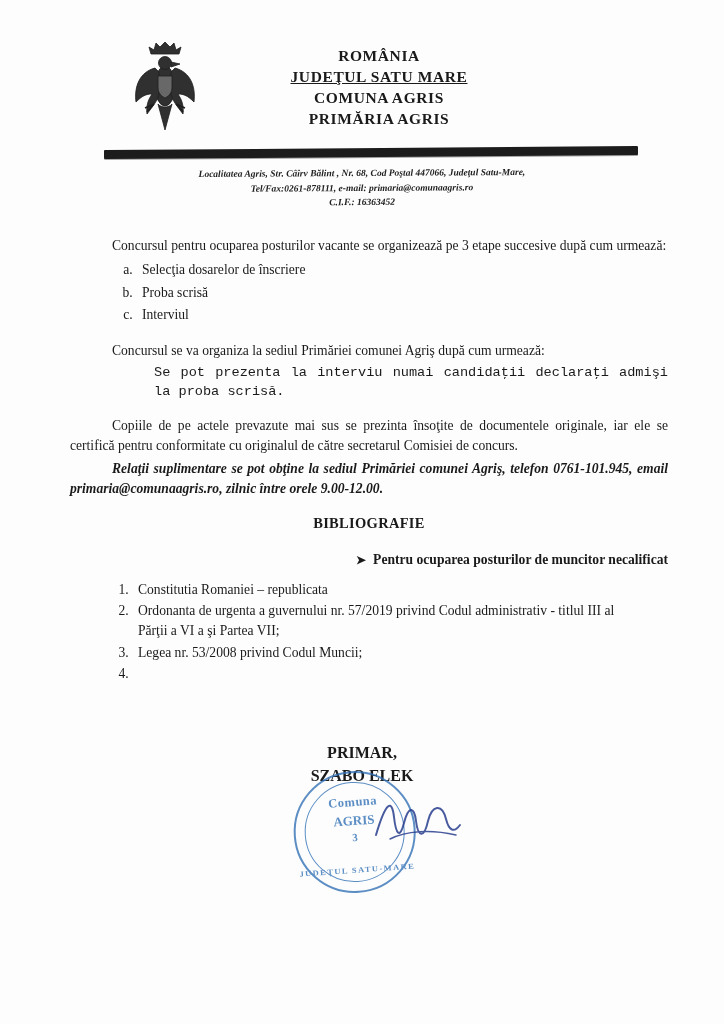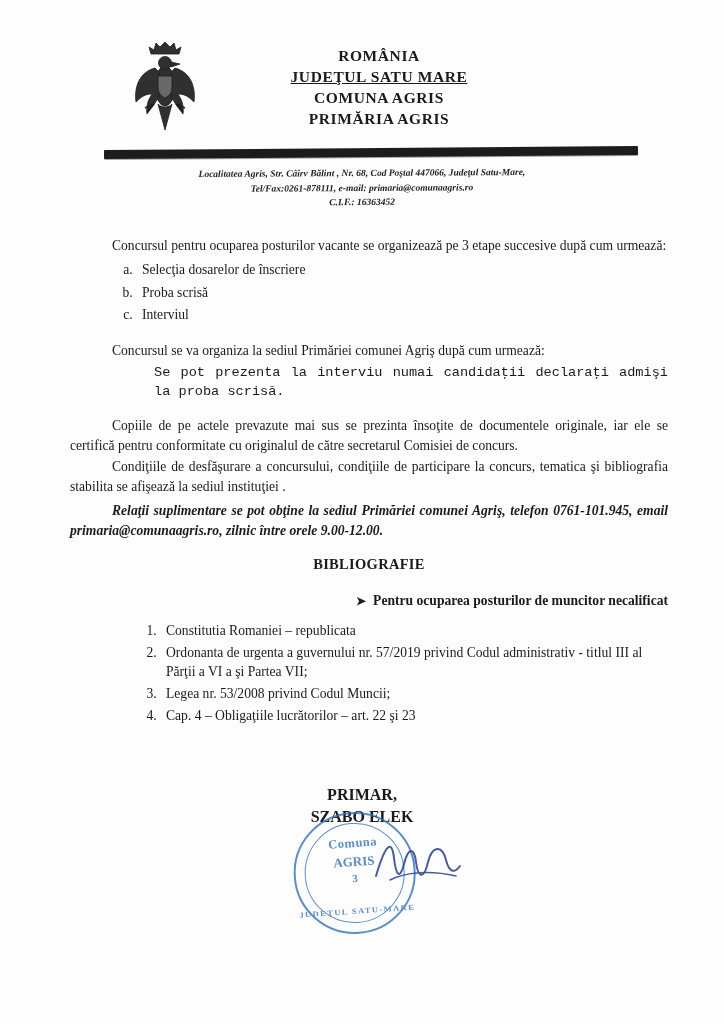--- a/index.html
+++ b/index.html
@@ -97,21 +97,21 @@
   ol.alpha, ol.num {
     margin: 4px 0 4px 0;
     padding-left: 66px;
   }
   ol.alpha { list-style: lower-alpha; }
   ol.alpha li, ol.num li {
     margin-bottom: 3px;
     padding-left: 6px;
   }
   ol.num { list-style: decimal; padding-left: 62px; }
-  ol.num li { margin-bottom: 2px; margin-left: 28px; }
+  ol.num li { margin-bottom: 2px; }
 
   .spacer-sm { height: 12px; }
   .spacer-xs { height: 6px; }
 
   ul.dash {
     list-style: none;
     margin: 4px 0 2px 0;
     padding-left: 62px;
   }
   ul.dash li {
@@ -308,39 +308,37 @@
     <div class="spacer-sm"></div>
 
     <div class="para">Concursul se va organiza la sediul Primăriei comunei Agriş după cum urmează:</div>
 
 
     <div class="sub-note">Se pot prezenta la interviu numai candidaţii declaraţi admişi la proba scrisă.</div>
 
     <div class="spacer-sm"></div>
 
     <div class="para">Copiile de pe actele prevazute mai sus se prezinta însoţite de documentele originale, iar ele se certifică pentru conformitate cu originalul de către secretarul Comisiei de concurs.</div>
-    <div class="para">Condiţiile de desfăşurare a concursului, condiţiile de participare la concurs, tematica şi bibliografia stabilita se afişează la sediul instituţiei .</div>
     <div class="relatii">Relaţii suplimentare se pot obţine la sediul Primăriei comunei Agriş, telefon 0761-101.945, email primaria@comunaagris.ro, zilnic între orele 9.00-12.00.</div>
 
     <div class="biblio-title">BIBLIOGRAFIE</div>
     <div class="biblio-sub">
       <span class="arrow">➤</span><span>Pentru ocuparea posturilor de muncitor necalificat</span>
     </div>
 
     <div class="spacer-xs"></div>
 
     <ol class="num">
       <li>Constitutia Romaniei – republicata</li>
       <li>
         <span class="cont">Ordonanta de urgenta a guvernului nr. 57/2019 privind Codul administrativ - titlul III al</span>
         <span class="cont">Părţii a VI a şi Partea VII;</span>
       </li>
       <li>Legea nr. 53/2008 privind Codul Muncii;</li>
       <li>
-        <span class="cont">Cap. 4 – Obligaţiile lucrătorilor – art. 22 şi 23</span>
       </li>
     </ol>
   </div>
 
   <div class="signature">
     <div class="sig-line">PRIMAR,</div>
     <div class="sig-line">SZABO ELEK</div>
     <div class="stamp-area">
       <div class="stamp">
         <div class="st-top">Comuna</div>

